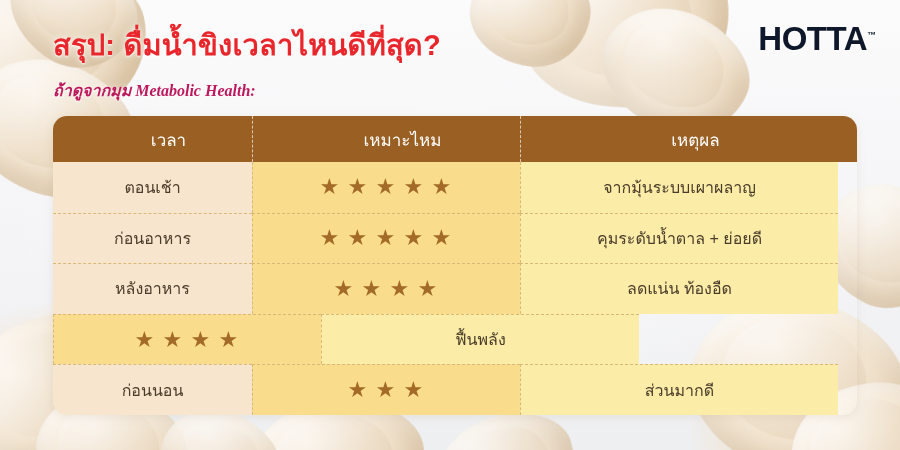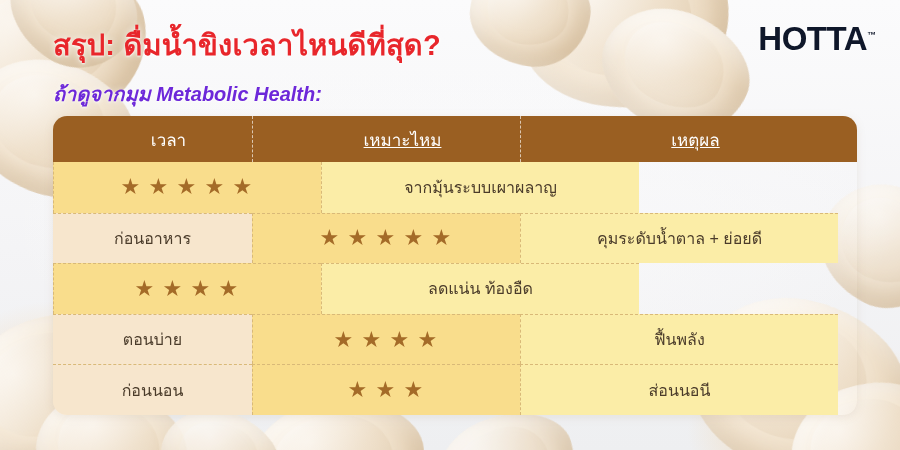--- a/index.html
+++ b/index.html
@@ -52,23 +52,24 @@
   
   #header { position:absolute; left:0; top:0; width:900px; height:84px; }
   #title {
     position:absolute; left:53px; top:22px;
     font-size:29px; font-weight:bold; color:#E8262B;
     letter-spacing:.2px; white-space:nowrap;
     text-shadow:0 1px 2px rgba(255,255,255,.85), 0 0 7px rgba(255,255,255,.9);
   }
   #subtitle {
     position:absolute; left:53px; top:78px;
-    font-size:20px; font-weight:bold; font-style:italic;
-    color:#6d28d9; white-space:nowrap;
+    font-size:16px; font-weight:bold; font-style:italic;
+    color:#be185d; white-space:nowrap;
     text-shadow:0 1px 2px rgba(255,255,255,.75), 0 0 6px rgba(255,255,255,.8);
+    font-family:Liberation Serif, serif;
   }
   #logo {
     position:absolute; right:24px; top:22px;
     font-size:33px; font-weight:bold; color:#0f172a;
     letter-spacing:-.5px; line-height:1;
     text-shadow:0 1px 3px rgba(255,255,255,.9);
   }
   #logo .tm { font-size:9px; vertical-align:super; letter-spacing:0; font-weight:bold; }
 
   
@@ -80,21 +81,21 @@
   .trow { display:flex; width:100%; }
   .tcell { display:flex; align-items:center; justify-content:center;
            font-size:16px; color:#4A3B2A; white-space:nowrap; }
   .c-time   { width:199px; }
   .c-rating { width:268px; }
   .c-reason { width:318px;text-align:center; }
 
   
   #thead { height:46px; background:#9A5F22; }
   #thead .tcell { color:#ffffff; font-size:17px; height:46px;padding-left:32px; }
-  #thead .c-rating, #thead .c-reason { border-left:1px dashed rgba(255,255,255,.65);text-decoration:underline; }
+  #thead .c-rating, #thead .c-reason { border-left:1px dashed rgba(255,255,255,.65); }
 
   
   .brow { height:50.6px; }
   .brow .tcell { height:100%; }
   .brow .c-time   { background:#F7E6CD; }
   .brow .c-rating { background:#F9DD8C; }
   .brow .c-reason { background:#FBEDA7; }
   .brow .c-rating, .brow .c-reason { border-left:1px dashed #D9B978; }
   .brow + .brow .tcell { border-top:1px dashed #D9B978; }
 
@@ -129,20 +130,21 @@
 </div>
 
 <div id="card">
   <div class="trow" id="thead">
     <div class="tcell c-time">เวลา</div>
     <div class="tcell c-rating">เหมาะไหม</div>
     <div class="tcell c-reason">เหตุผล</div>
   </div>
   <div id="tbody">
       <div class="trow brow">
+        <div class="tcell c-time">ตอนเช้า</div>
         <div class="tcell c-rating">
           <div class="stars">
             <span class="star">★</span>
             <span class="star">★</span>
             <span class="star">★</span>
             <span class="star">★</span>
             <span class="star">★</span>
           </div>
         </div>
         <div class="tcell c-reason">จากมุ้นระบบเผาผลาญ</div>
@@ -154,47 +156,47 @@
             <span class="star">★</span>
             <span class="star">★</span>
             <span class="star">★</span>
             <span class="star">★</span>
             <span class="star">★</span>
           </div>
         </div>
         <div class="tcell c-reason">คุมระดับน้ำตาล + ย่อยดี</div>
       </div>
       <div class="trow brow">
+        <div class="tcell c-time">หลังอาหาร</div>
         <div class="tcell c-rating">
           <div class="stars">
             <span class="star">★</span>
             <span class="star">★</span>
             <span class="star">★</span>
             <span class="star">★</span>
           </div>
         </div>
         <div class="tcell c-reason">ลดแน่น ท้องอืด</div>
       </div>
       <div class="trow brow">
-        <div class="tcell c-time">ตอนบ่าย</div>
         <div class="tcell c-rating">
           <div class="stars">
             <span class="star">★</span>
             <span class="star">★</span>
             <span class="star">★</span>
             <span class="star">★</span>
           </div>
         </div>
         <div class="tcell c-reason">ฟื้นพลัง</div>
       </div>
       <div class="trow brow">
         <div class="tcell c-time">ก่อนนอน</div>
         <div class="tcell c-rating">
           <div class="stars">
             <span class="star">★</span>
             <span class="star">★</span>
             <span class="star">★</span>
           </div>
         </div>
-        <div class="tcell c-reason">ส่อนนอนี</div>
+        <div class="tcell c-reason">ส่วนมากดี</div>
       </div>
     </div>
 </div>
 
 </body></html>

